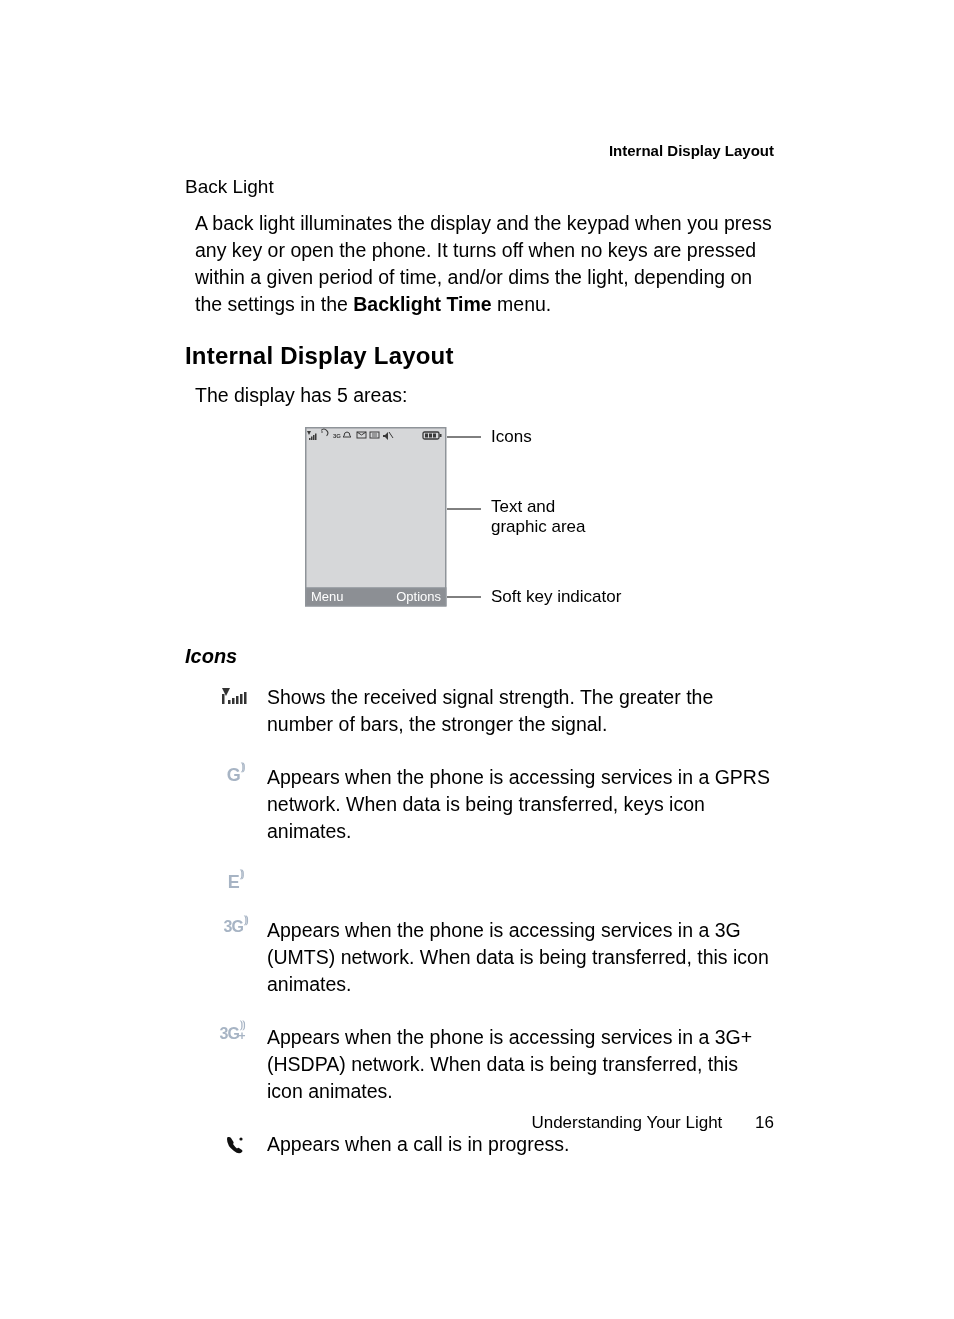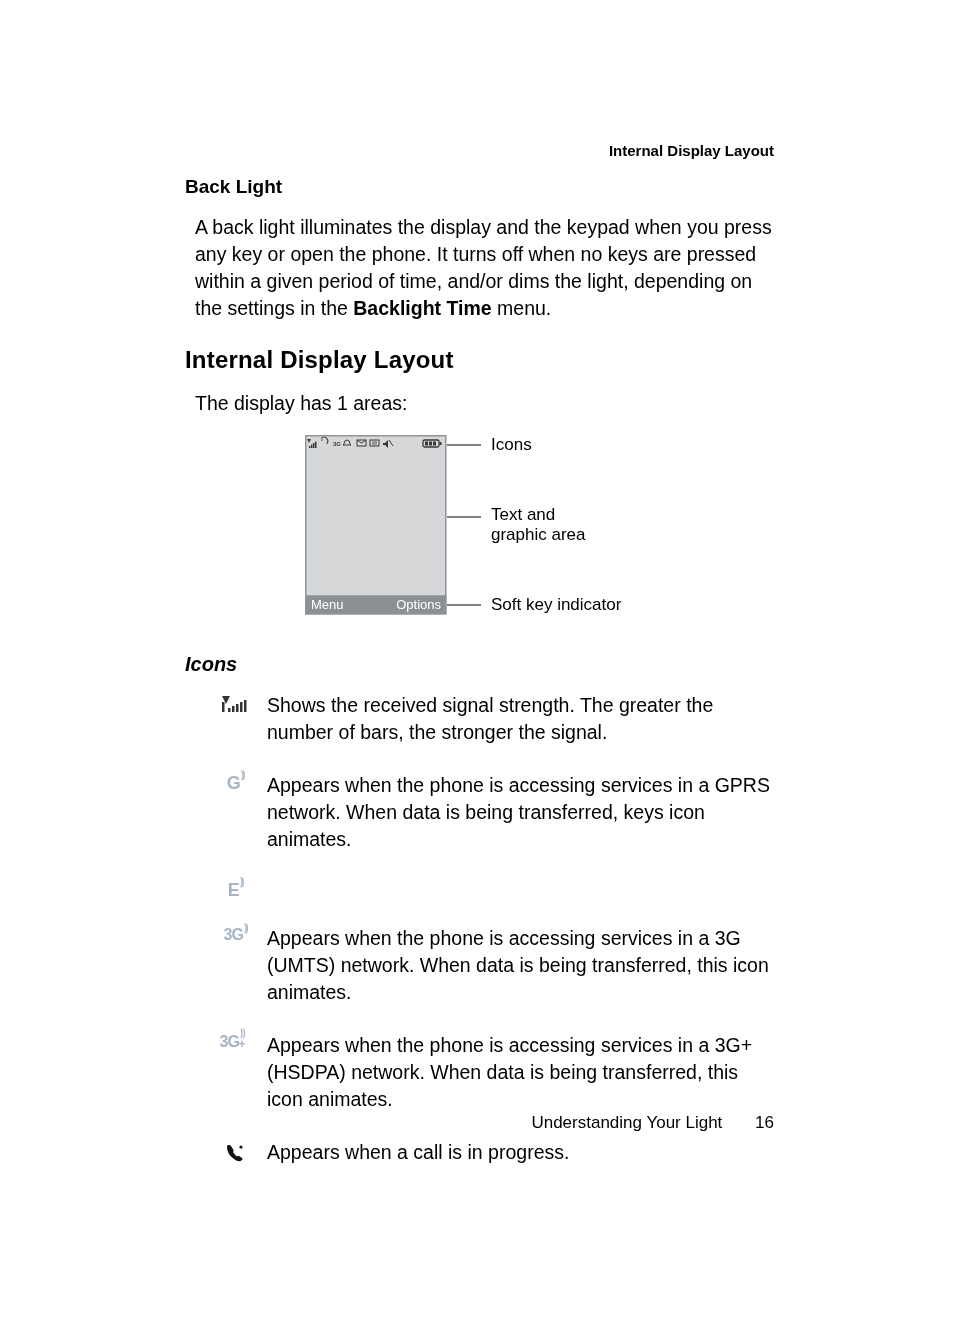--- a/index.html
+++ b/index.html
@@ -20,28 +20,28 @@
   .running-head {
     position: absolute;
     top: 142px;
     right: 180px;
     font-size: 15px;
     font-weight: bold;
     font-family: Arial, Helvetica, sans-serif;
   }
   .h3-bold {
     font-size: 19px;
-    font-weight: bold;
+    font-weight: normal;
     margin-top: 36px;
     margin-bottom: 12px;
   }
   .para {
     font-size: 19.5px;
     line-height: 27px;
-    margin: 16px 0 14px 10px;
+    margin: 8px 0 14px 10px;
     font-family: Helvetica, Arial, sans-serif;
   }
   .inline-bold {
     font-weight: bold;
   }
   .h1-heavy {
     font-size: 24px;
     font-weight: 900;
     margin: 24px 0 12px 0;
     font-family: Arial, Helvetica, sans-serif;
@@ -123,21 +123,21 @@
 <div class="page">
 
   <div class="running-head">Internal Display Layout</div>
 
   <div class="h3-bold">Back Light</div>
   <p class="para">
     <span>A back light illuminates the display and the keypad when you press any key or open the phone. It turns off when no keys are pressed within a given period of time, and/or dims the light, depending on the settings in the </span><span class="inline-bold">Backlight Time</span><span> menu.</span>
   </p>
 
   <div class="h1-heavy">Internal Display Layout</div>
-  <p class="para">The display has 1 areas:</p>
+  <p class="para">The display has 5 areas:</p>
 
   <div class="diagram-wrap">
     <svg class="diagram" viewBox="0 0 400 190" width="400" height="190">
 
       <rect x="0.75" y="0.75" width="140" height="178" fill="#d6d7d9" stroke="#8f9499" stroke-width="1.5"></rect>
 
       <line x1="0.75" y1="18" x2="140.75" y2="18" stroke="#8f9499" stroke-width="0"></line>
 
       <g fill="#555" font-size="9" font-family="Arial">
 

